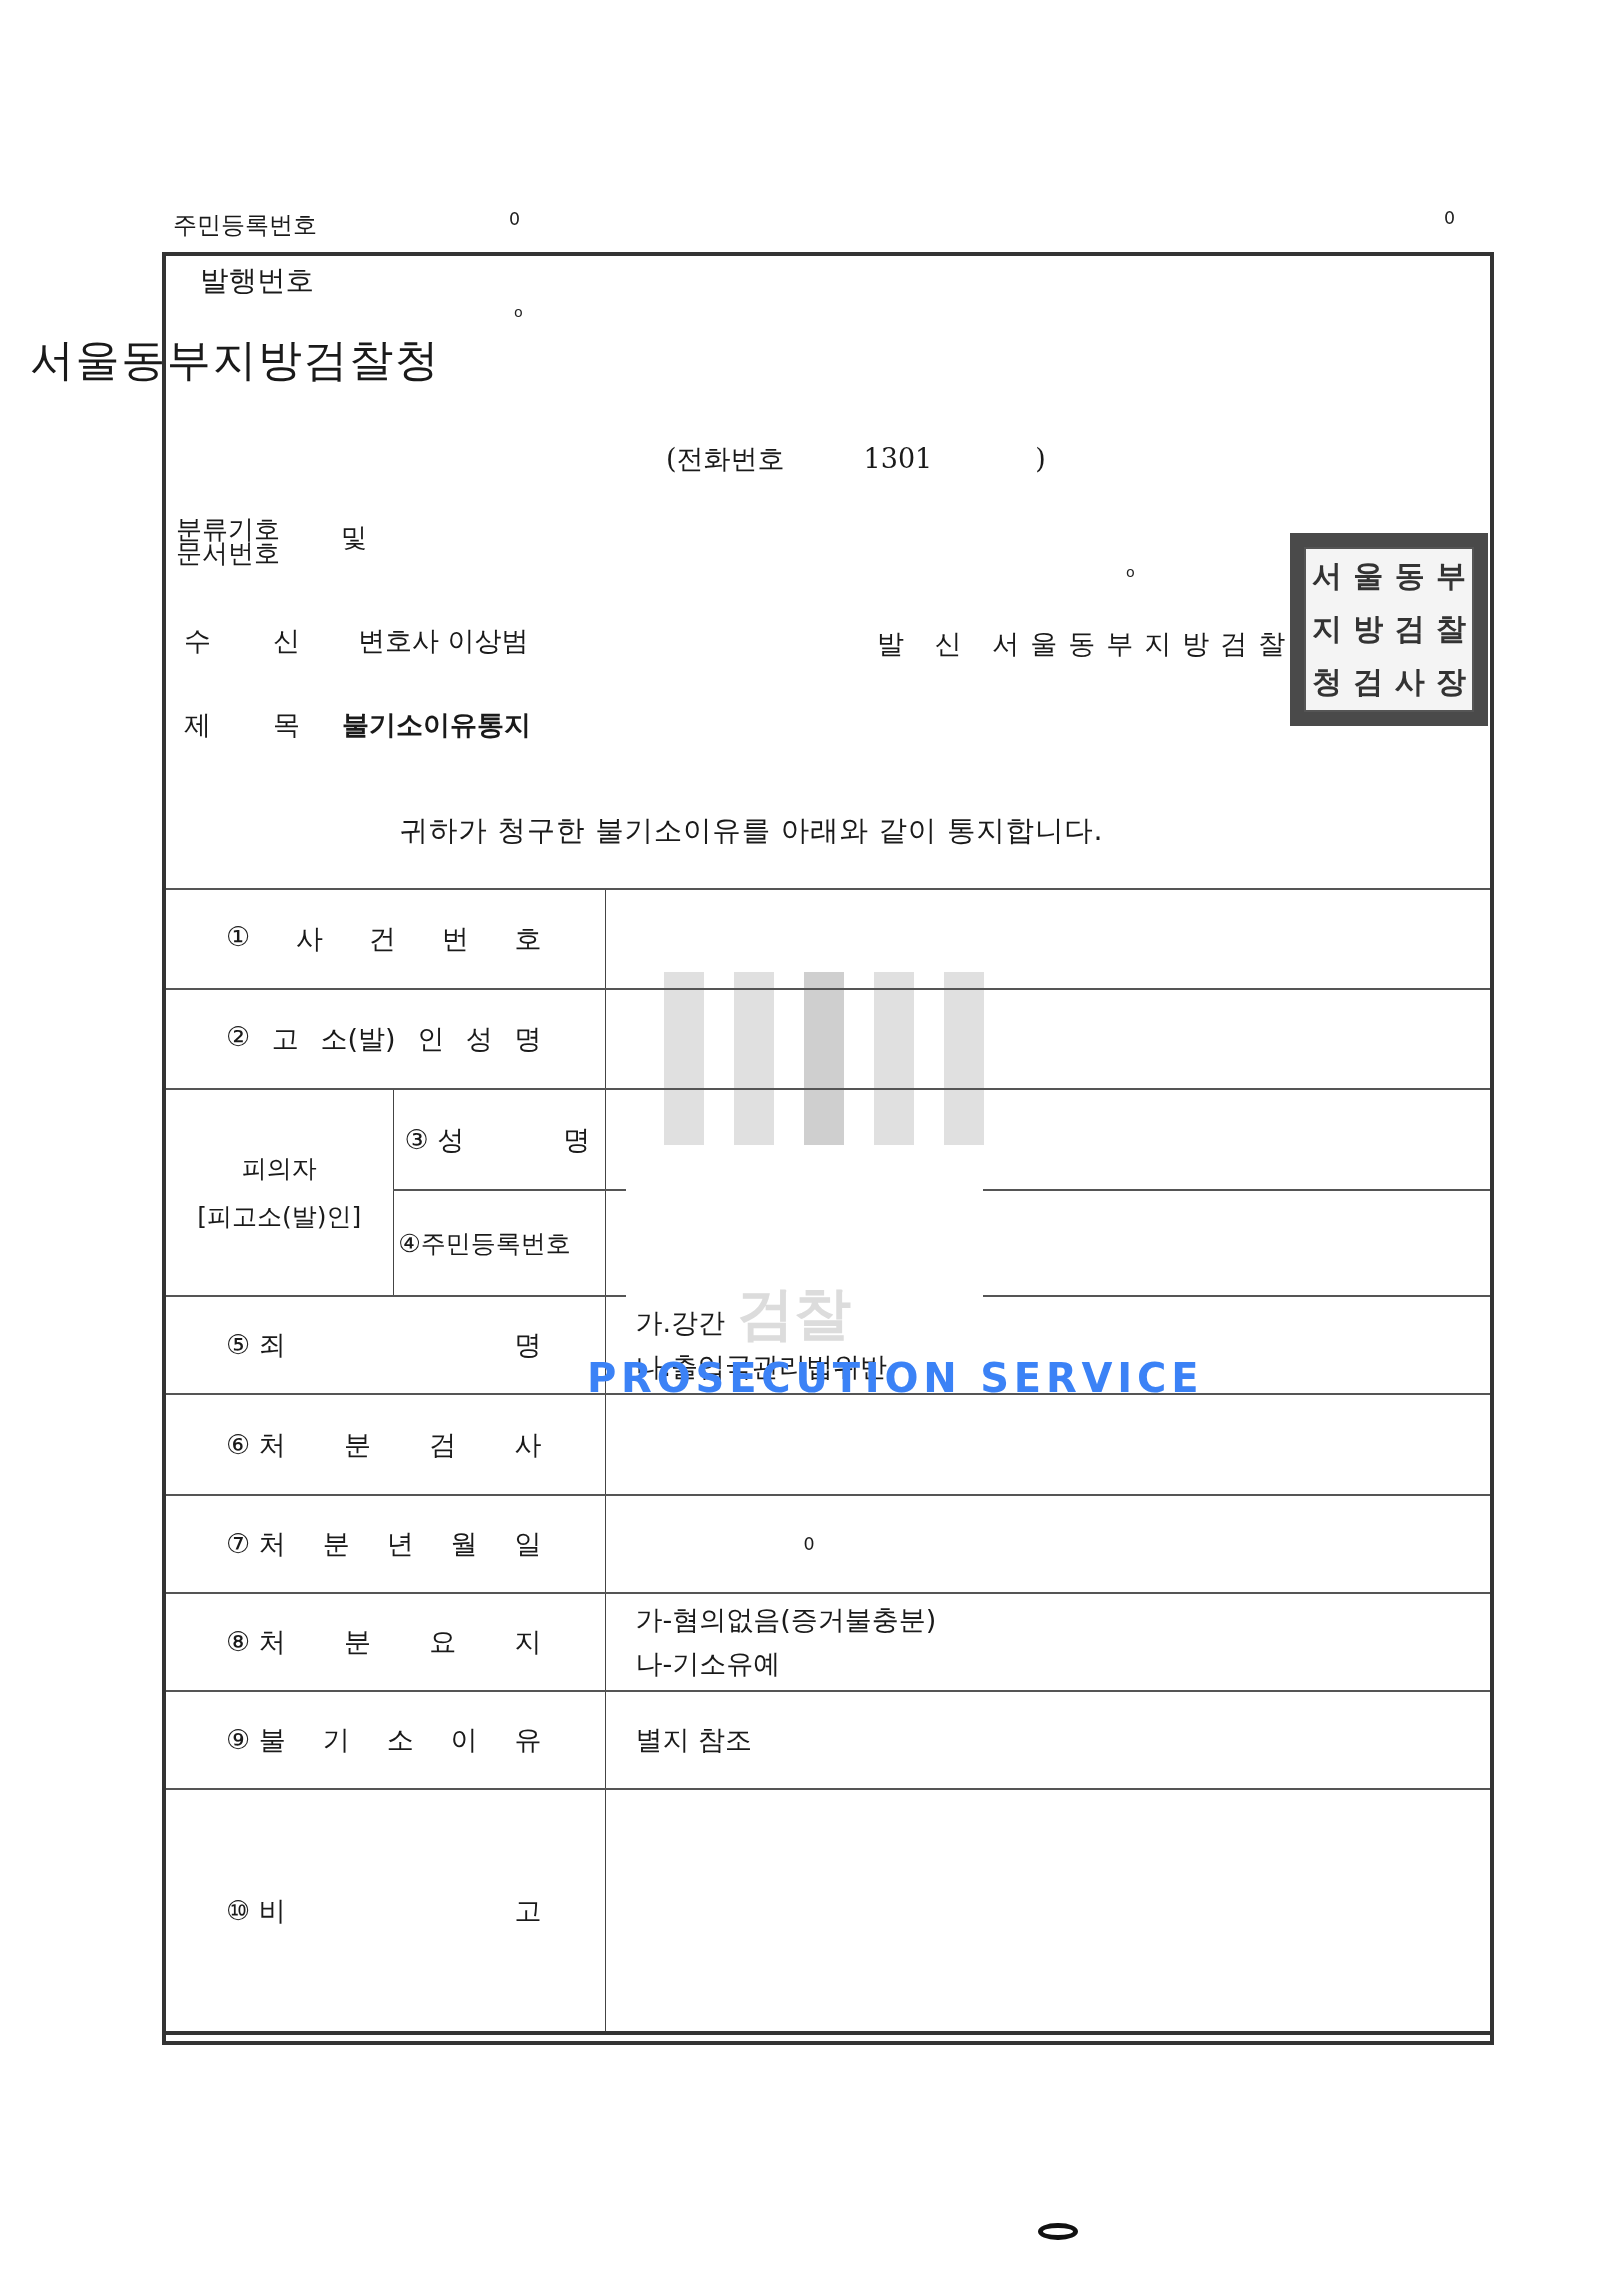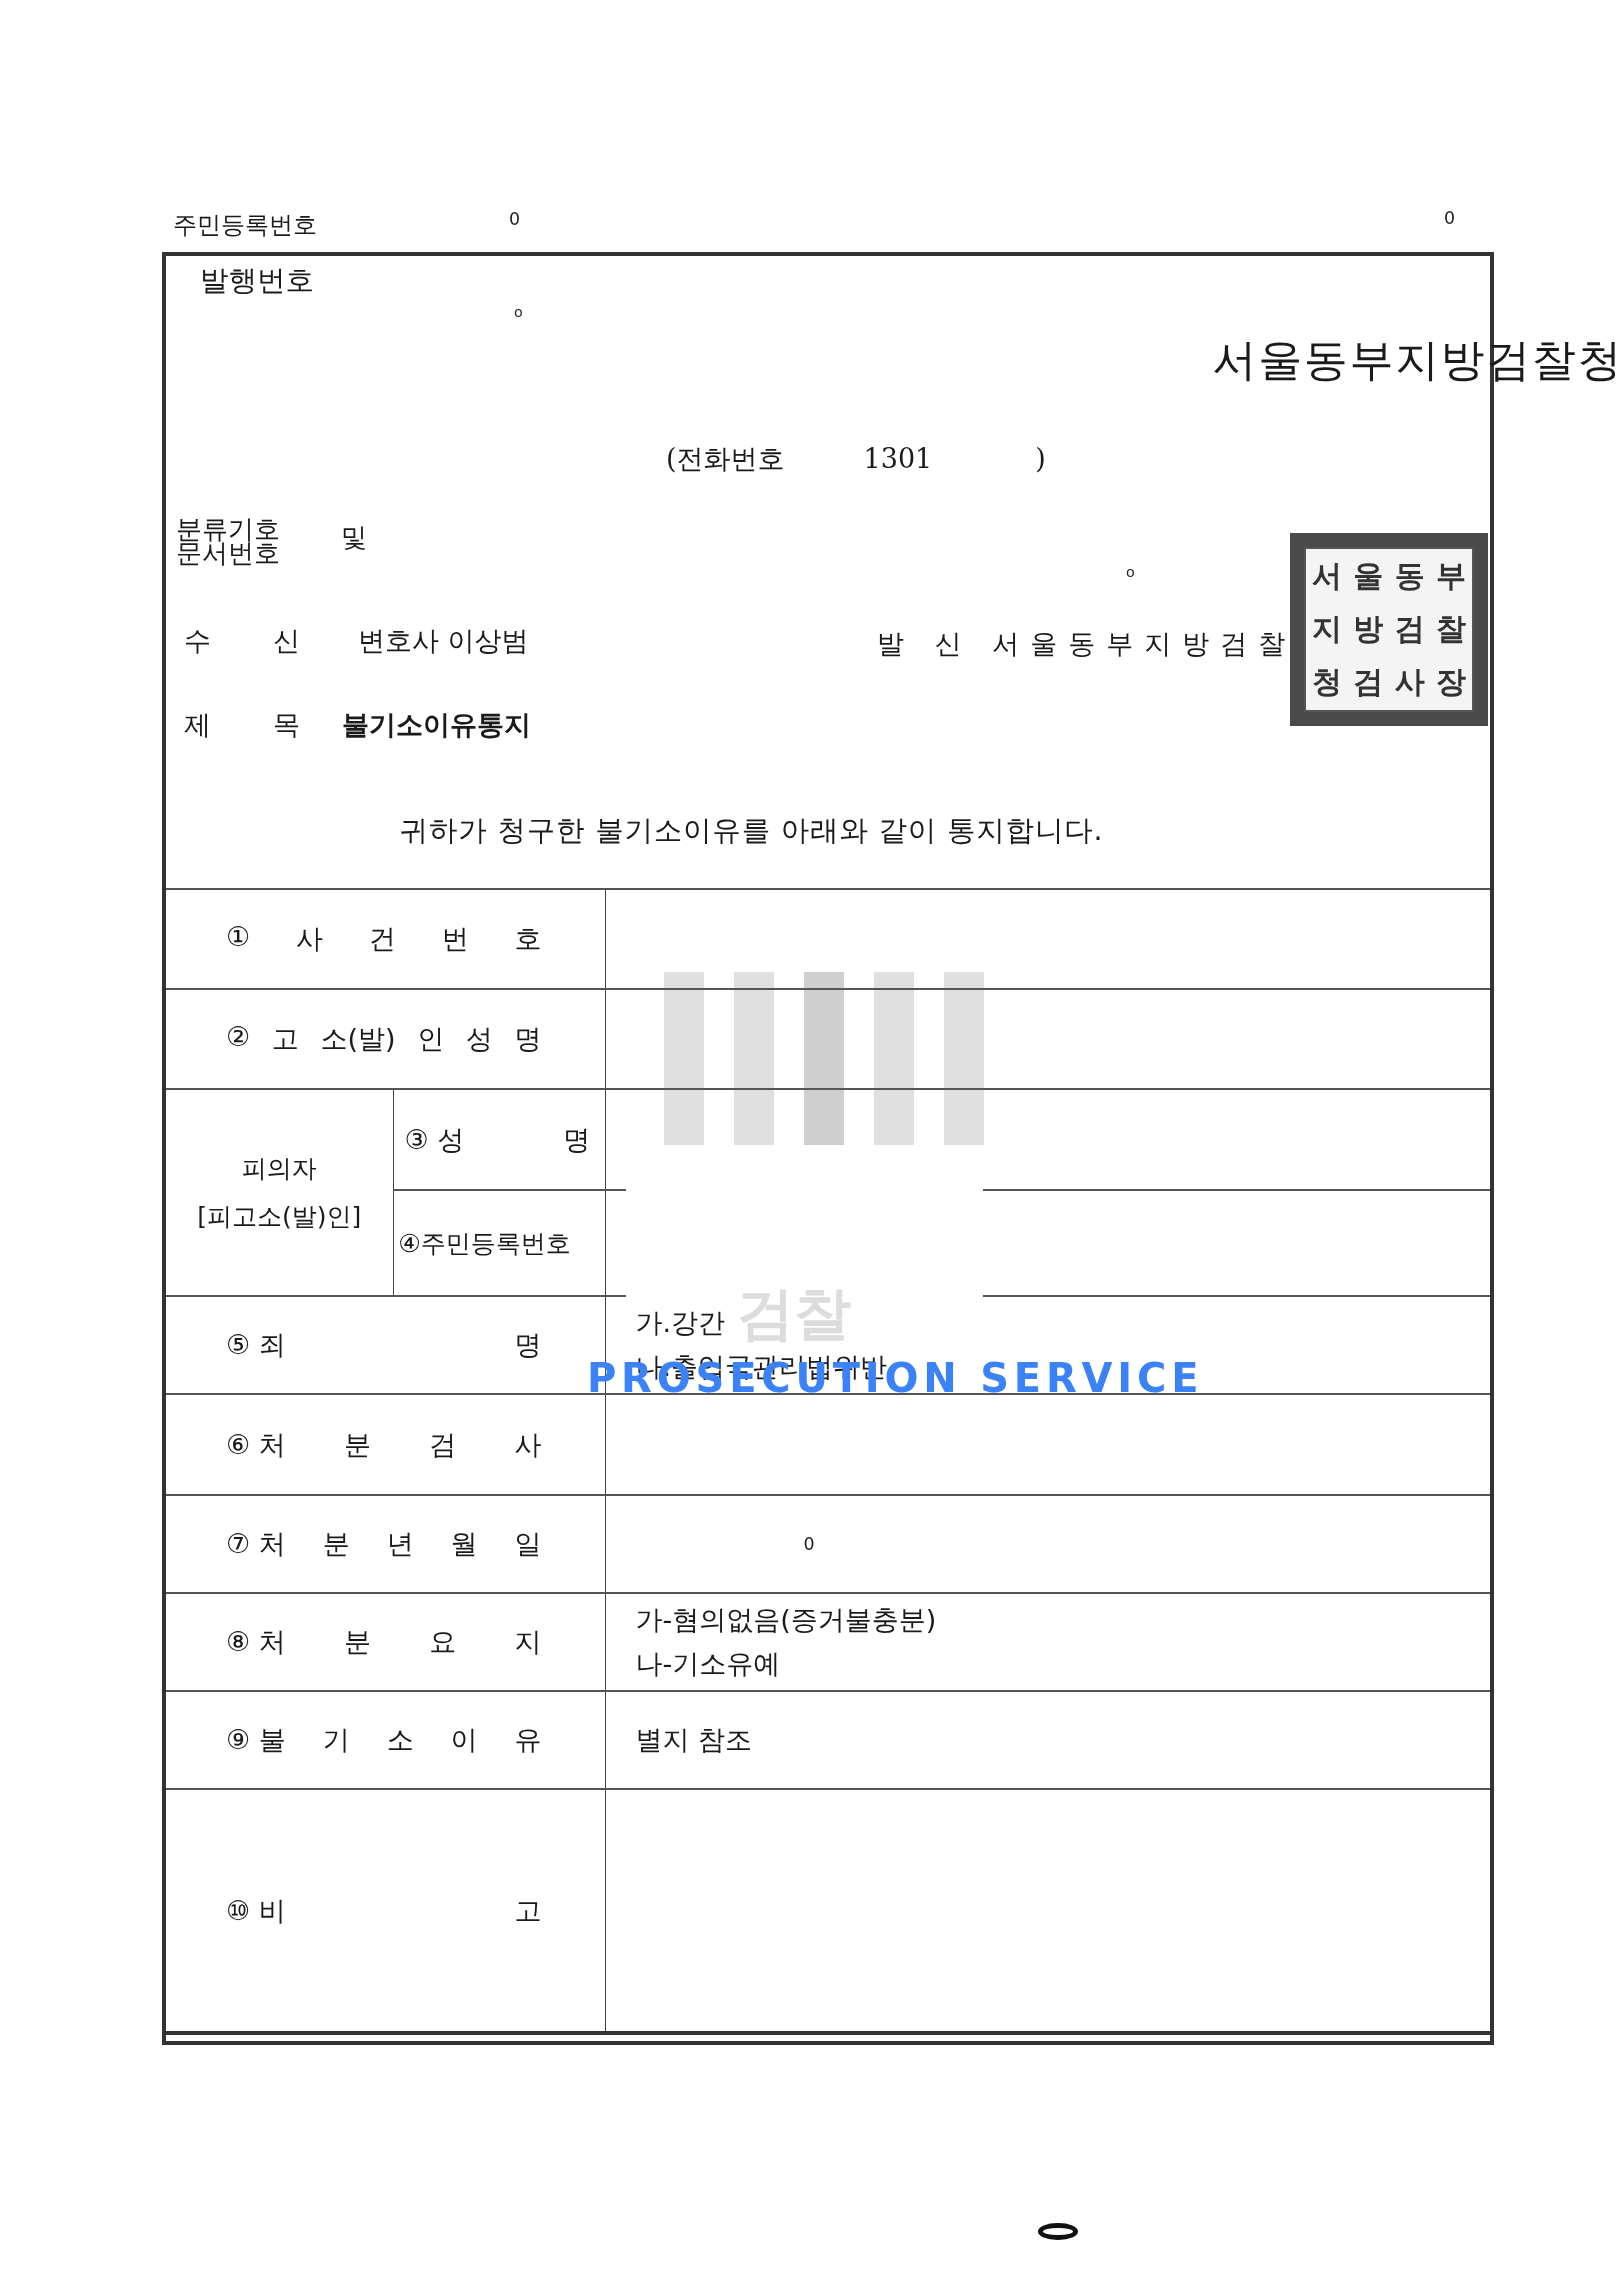--- a/index.html
+++ b/index.html
@@ -8,21 +8,21 @@
     font-family: "DejaVu Sans", "Liberation Sans", sans-serif; color: #1a1a1a;
   }
   .abs { position: absolute; }
   .small-mark { font-size: 17.4px; color: #222; }
   .doc-check-label { left: 173px; top: 209px; font-size: 24px; }
   .frame {
     position: absolute; left: 162px; top: 252px; width: 1332px; height: 1793px;
     border: 4px solid #333; box-sizing: border-box;
   }
   .issue-label { left: 200px; top: 262px; font-size: 28.5px; }
-  .agency-title { left: 0; width: 1623px; top: 331px; text-align: right; font-size: 44px; letter-spacing: 1.6px; padding-left: 63px; box-sizing: border-box; }
+  .agency-title { left: 0; width: 1623px; top: 331px; text-align: left; font-size: 44px; letter-spacing: 1.6px; padding-left: 30px; box-sizing: border-box; }
   .phone-line { left: 666px; top: 441px; font-size: 27px; font-family: "DejaVu Serif", "Liberation Serif", serif; }
   .phone-line .num { margin-left: 79px; margin-top: 23px; }
   .phone-line .close { margin-left: 103px; }
   .classif { left: 176px; top: 517px; font-size: 26px; line-height: 24px; }
   .classif-and { left: 341px; top: 520px; font-size: 26px; }
   .row-label { font-size: 27px; }
   .recv-k1 { left: 184px; top: 623px; }
   .recv-k2 { left: 273px; top: 623px; }
   .recv-v { left: 358px; top: 623px; }
   .subj-k1 { left: 184px; top: 707px; }

